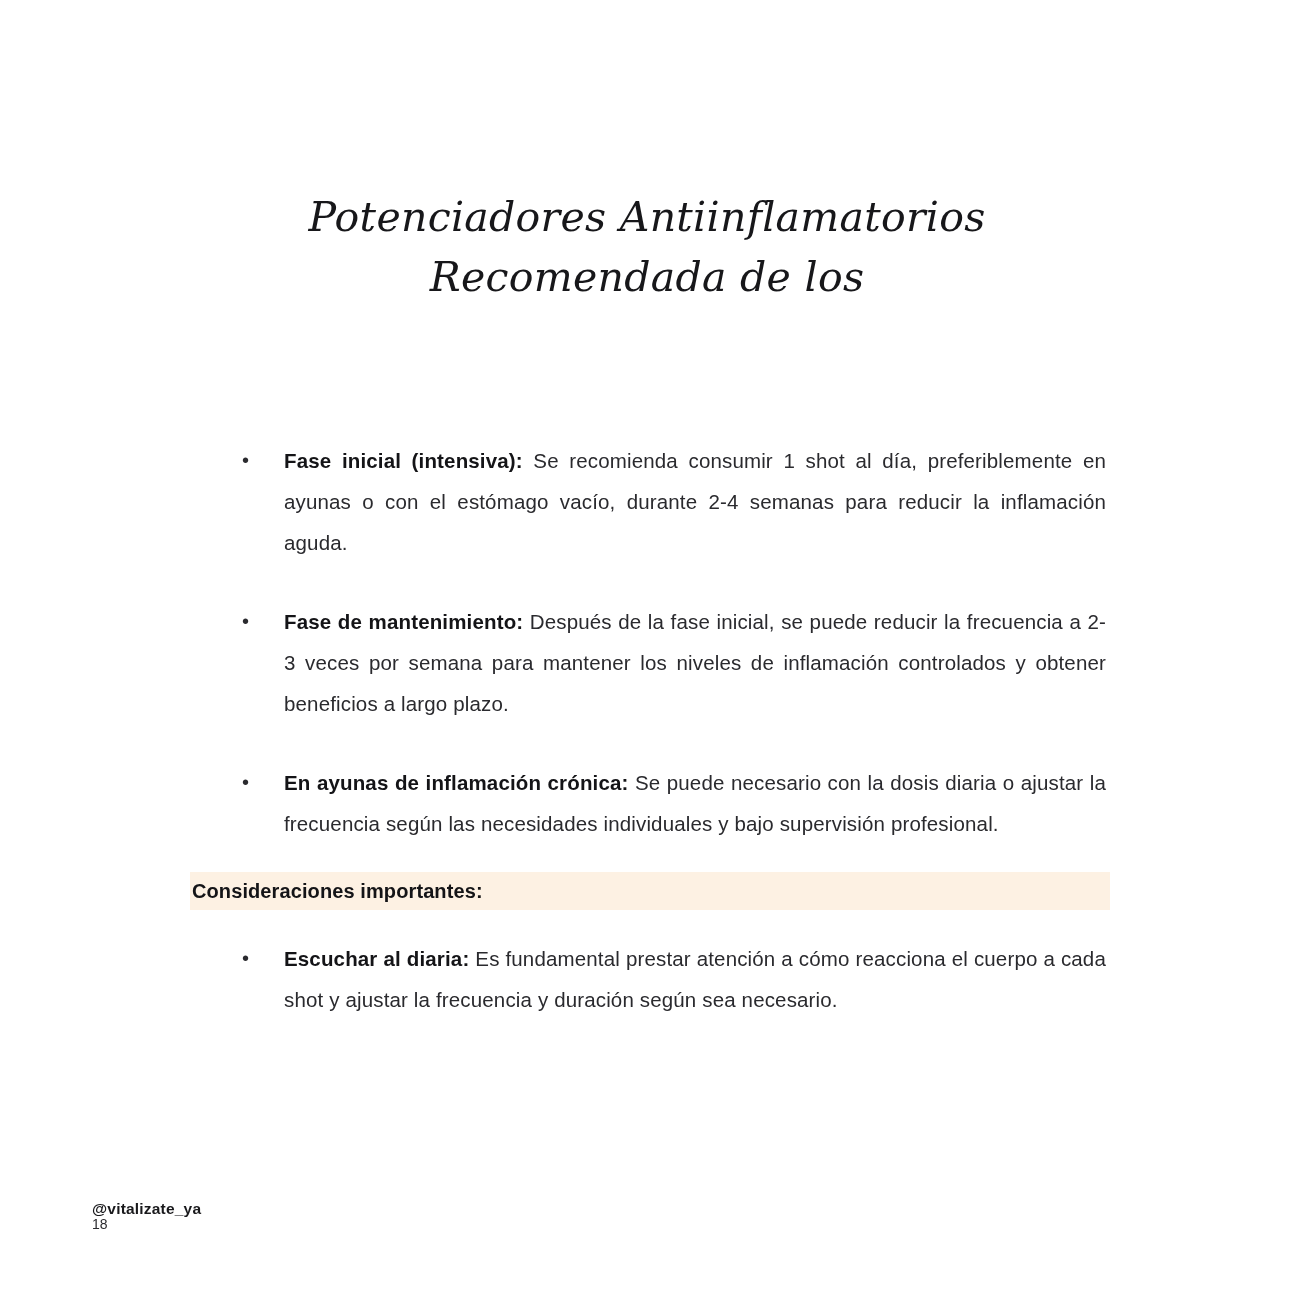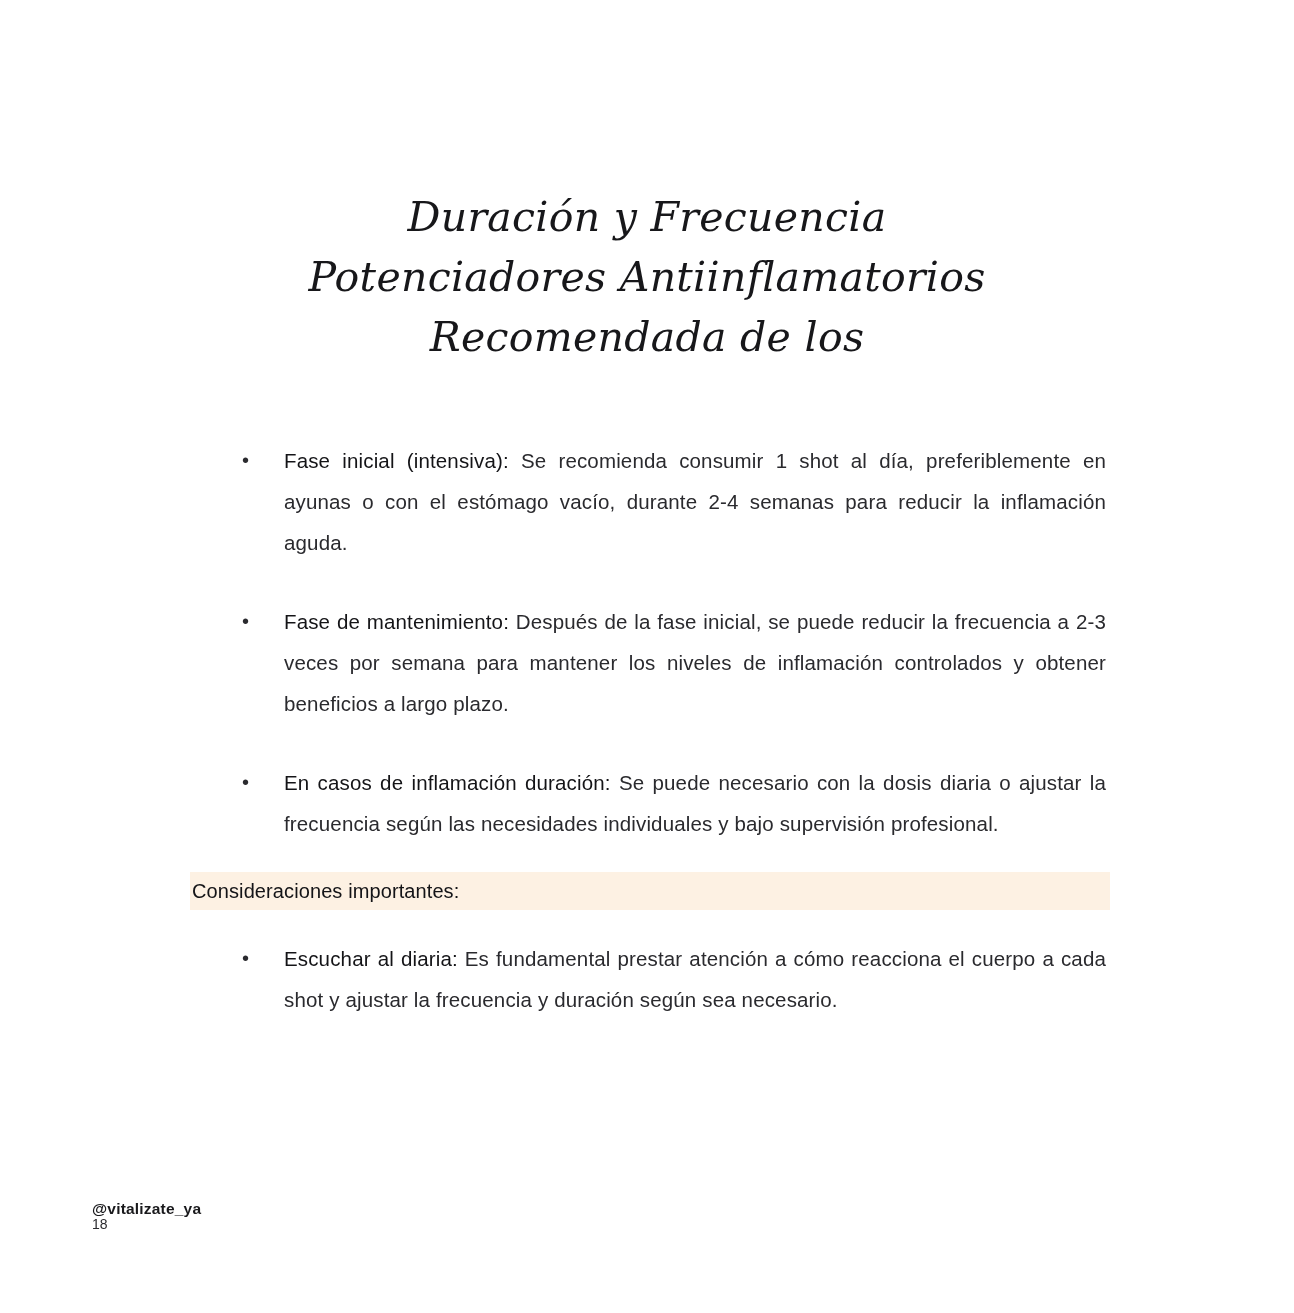--- a/index.html
+++ b/index.html
@@ -69,34 +69,34 @@
   }
   ul.bullets > li .dot {
     position: absolute;
     left: 52px;
     top: 0;
     font-size: 20px;
     line-height: 41px;
     color: #2a2a2e;
   }
   .lead {
-    font-weight: normal;
+    font-weight: bold;
     color: #141417;
   }
 
   
   .section-heading {
     position: absolute;
     left: 190px;
     top: 872px;
     width: 920px;
     background: #fdf1e3;
     font-size: 20px;
     line-height: 34px;
-    font-weight: normal;
+    font-weight: bold;
     color: #141417;
     padding: 2px 6px 2px 2px;
     letter-spacing: 0.1px;
     box-sizing: border-box;
   }
 
   .content-2 {
     position: absolute;
     top: 938px;
     left: 190px;
@@ -121,38 +121,37 @@
     letter-spacing: 0.2px;
     text-align: right;
   }
 </style>
 </head>
 <body>
 
 <div class="page">
 
   <h1 class="doc-title">
-    <span>Duración y Frecuencia</span>
     <span>Potenciadores Antiinflamatorios</span>
     <span>Recomendada de los</span>
   </h1>
 
   <div class="content">
     <ul class="bullets">
       <li>
         <span class="dot">•</span>
         <span class="lead">Fase inicial (intensiva):</span><span> Se recomienda consumir 1 shot al día, preferiblemente en ayunas o con el estómago vacío, durante 2-4 semanas para reducir la inflamación aguda.</span>
       </li>
       <li>
         <span class="dot">•</span>
         <span class="lead">Fase de mantenimiento:</span><span> Después de la fase inicial, se puede reducir la frecuencia a 2-3 veces por semana para mantener los niveles de inflamación controlados y obtener beneficios a largo plazo.</span>
       </li>
       <li>
         <span class="dot">•</span>
-        <span class="lead">En casos de inflamación duración:</span><span> Se puede necesario con la dosis diaria o ajustar la frecuencia según las necesidades individuales y bajo supervisión profesional.</span>
+        <span class="lead">En ayunas de inflamación crónica:</span><span> Se puede necesario con la dosis diaria o ajustar la frecuencia según las necesidades individuales y bajo supervisión profesional.</span>
       </li>
     </ul>
   </div>
 
   <div class="section-heading">Consideraciones importantes:</div>
 
   <div class="content-2">
     <ul class="bullets">
       <li>
         <span class="dot">•</span>

